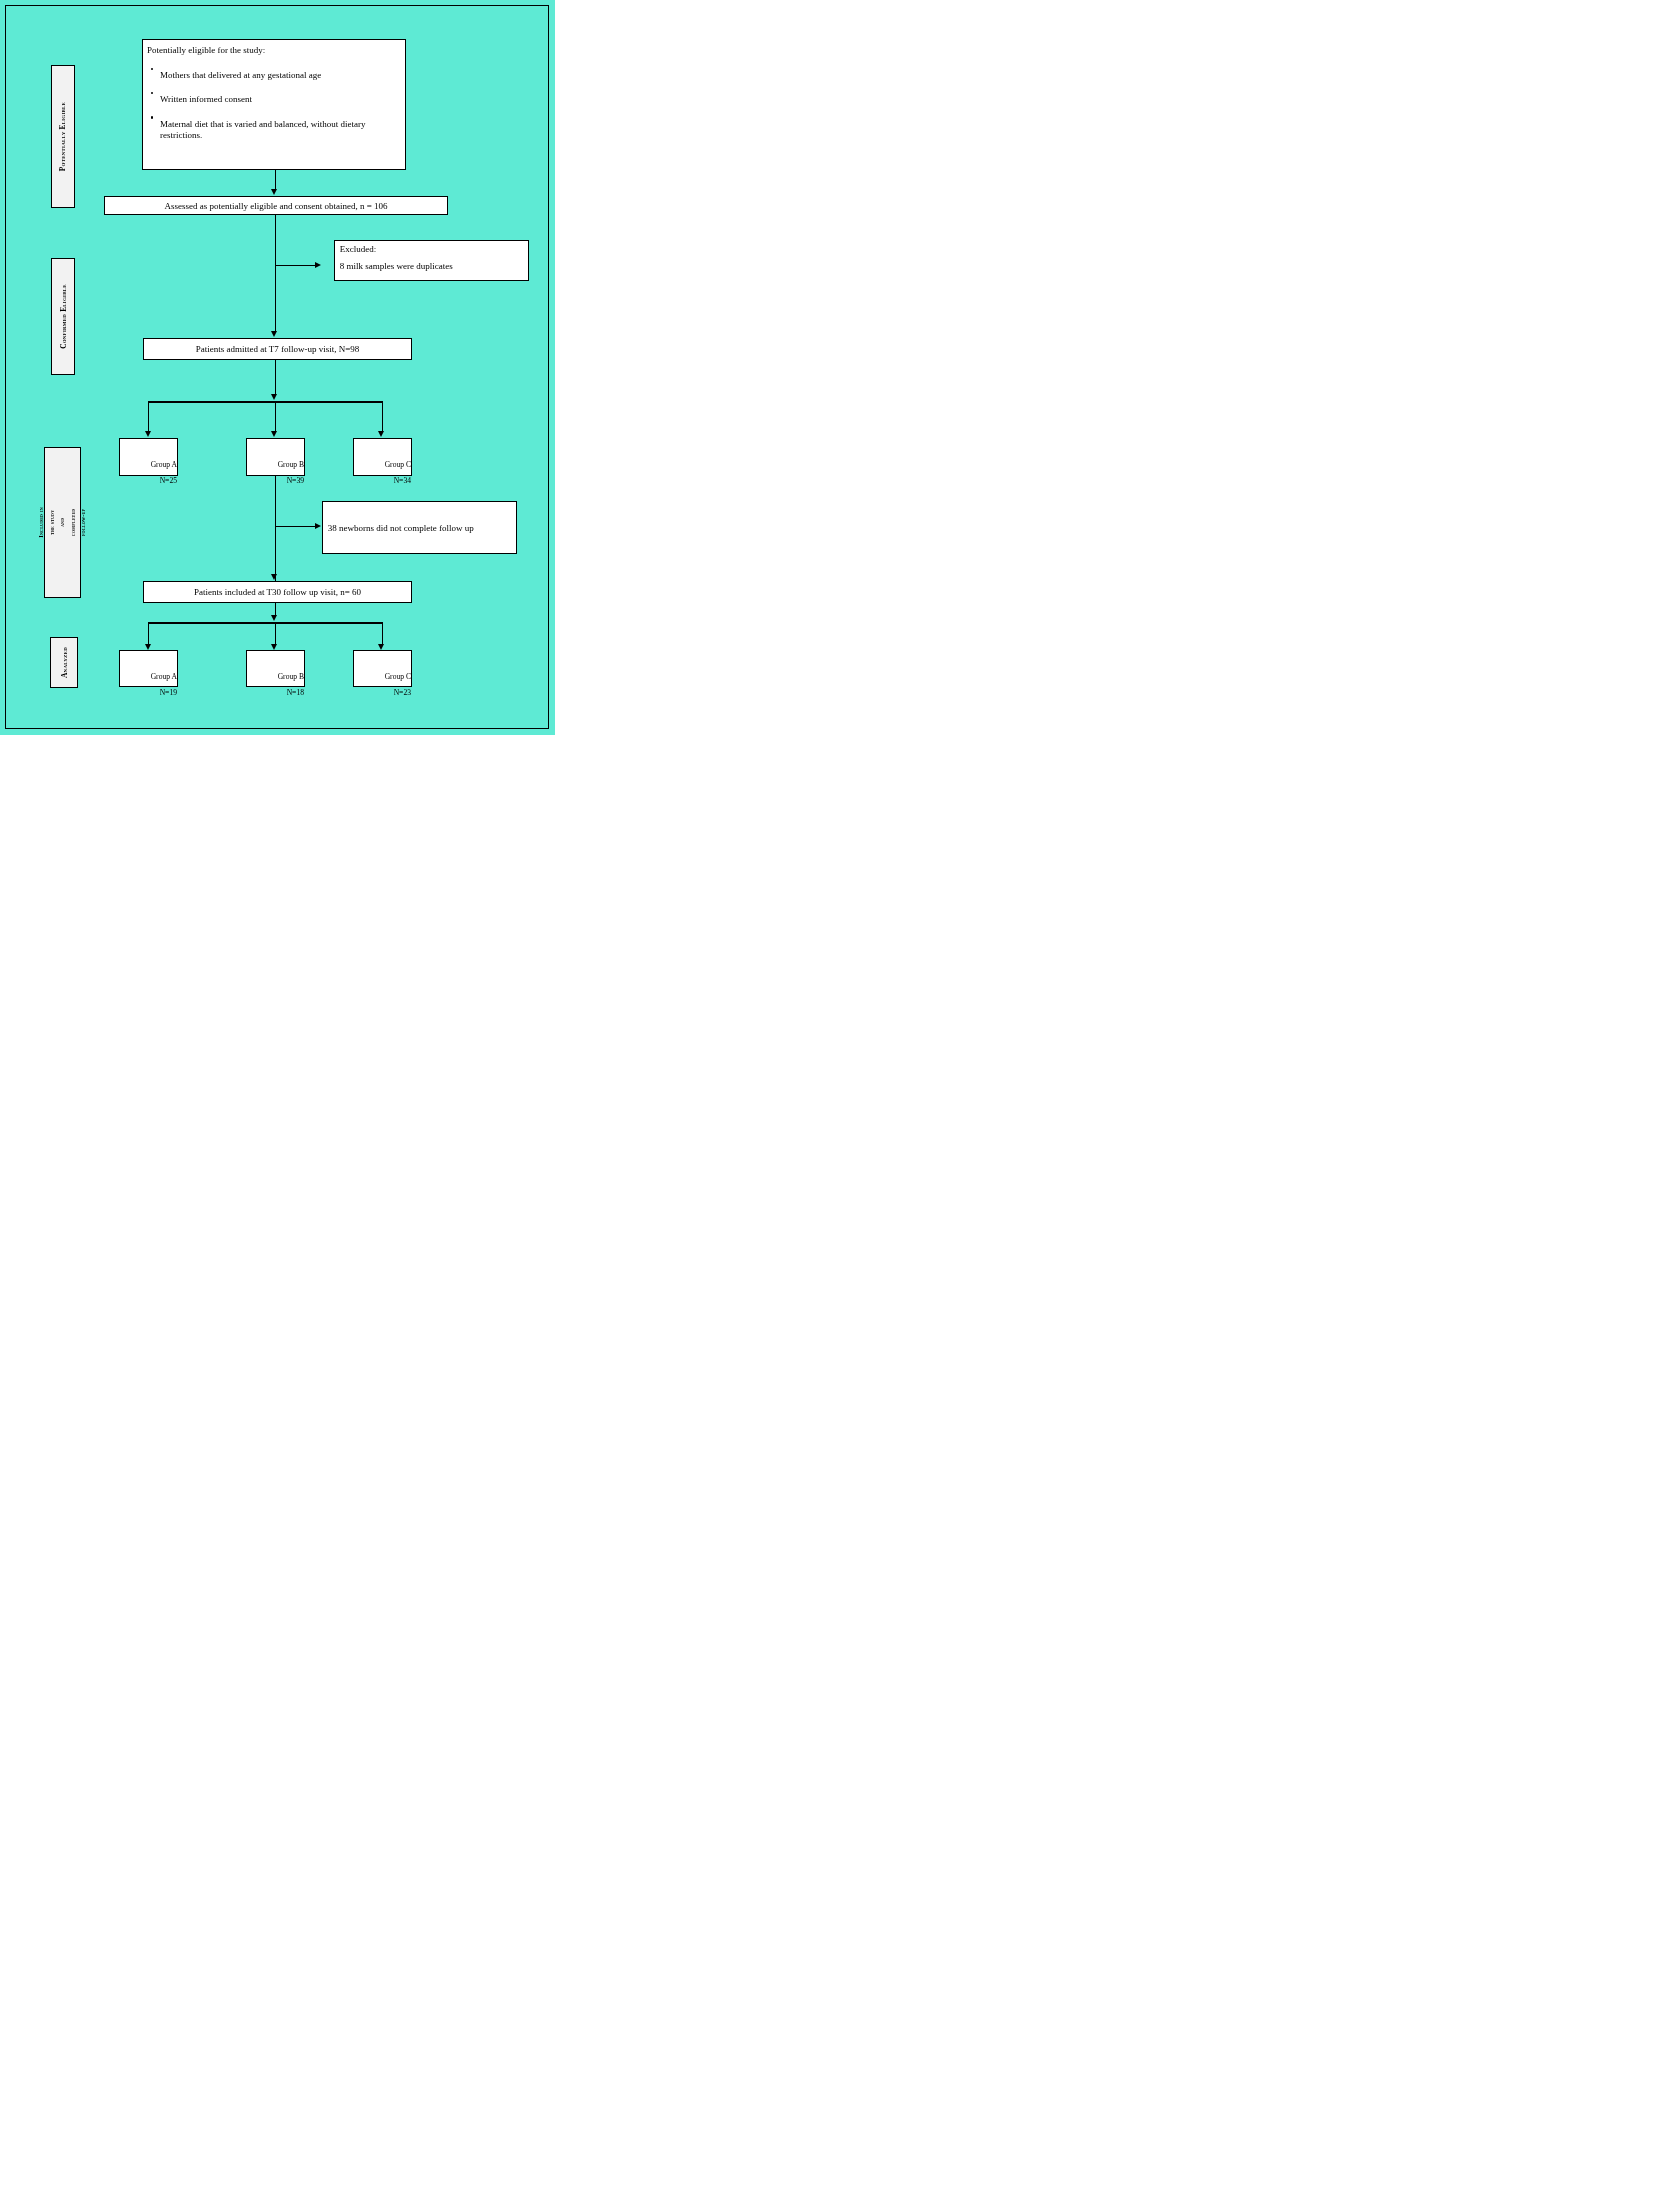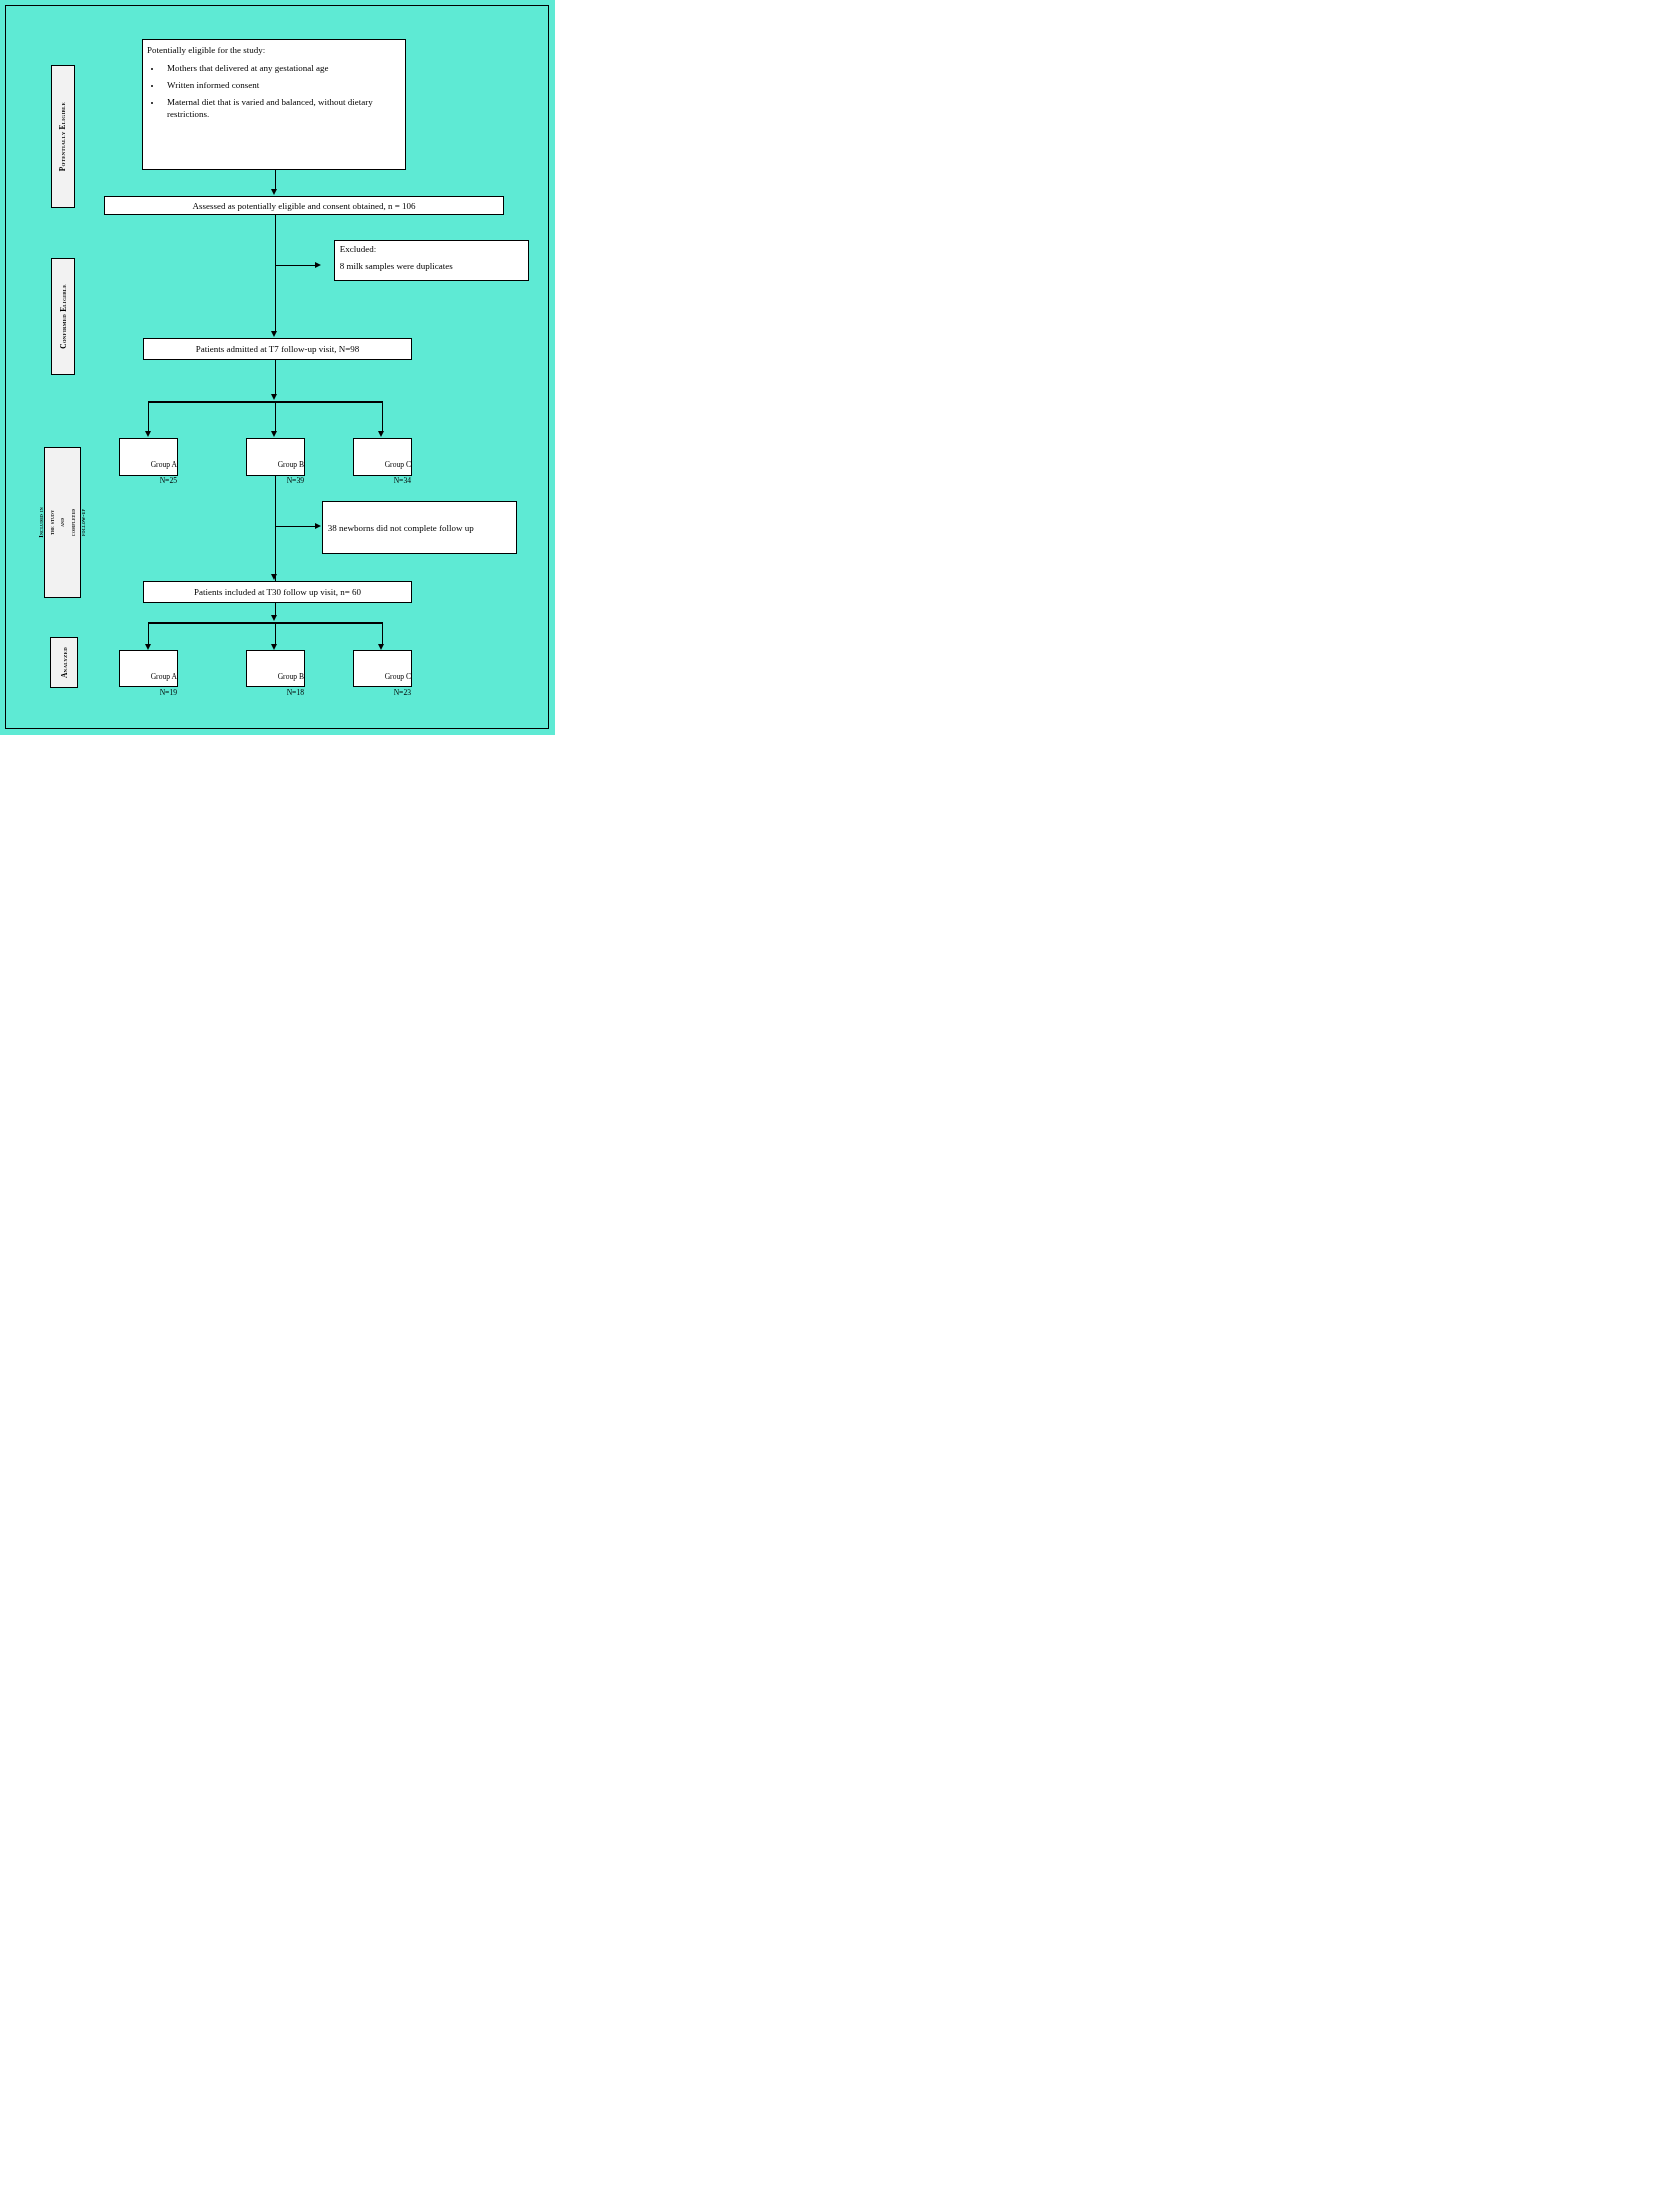--- a/index.html
+++ b/index.html
@@ -20,21 +20,21 @@
   .side-note{border:1.4px solid #000;background:#fff;font-size:9px;display:flex;flex-direction:column;
              justify-content:flex-start;padding:2.9px 4.8px;}
   .side-note.center-v{justify-content:center;}
   .group-box{border:1.4px solid #000;background:#fff;display:flex;flex-direction:column;align-items:flex-end;
              padding-top:21px;row-gap:6.7px;font-size:7.6px;}
 
   
   .top-box{border:1.4px solid #000;background:#fff;padding:3.8px 5.7px 3.8px 2.9px;font-size:9px;}
   .top-title{margin:1px 0 0 1px;}
   .bullet-list{margin-top:8px;}
-  .bullet-item{display:flex;margin-bottom:5.7px;}
+  .bullet-item{display:flex;margin-bottom:5.7px;flex-direction:column;}
   .bullet-dot{flex:0 0 2.4px;width:2.4px;height:2.4px;border-radius:50%;background:#000;margin:4.8px 0 0 4.8px;}
   .bullet-text{margin-left:14px;max-width:232px;line-height:1.28;}
 
   
   .vline{position:absolute;width:1.4px;background:#000;}
   .hline{position:absolute;height:1.4px;background:#000;}
   .hbar{position:absolute;height:1.9px;background:#000;}
   .ah-down{position:absolute;width:0;height:0;border-left:3.8px solid transparent;
            border-right:3.8px solid transparent;border-top:6.7px solid #000;}
   .ah-right{position:absolute;width:0;height:0;border-top:3.8px solid transparent;
@@ -76,21 +76,21 @@
       <div class="bullet-item">
         <span class="bullet-dot"></span>
         <span class="bullet-text">Maternal diet that is varied and balanced, without dietary restrictions.</span>
       </div>
     </div>
   </div>
 
   <div class="vline" style="left:275px;top:170px;height:19.6px;"></div>
   <div class="ah-down" style="left:271px;top:189px;"></div>
 
-  <div class="abs flow-wide" style="left:104px;top:196px;width:400px;height:19px;">
+  <div class="abs flow-wide" style="left:104px;top:196px;width:344px;height:19px;">
     <span>Assessed as potentially eligible and consent obtained, n = 106</span>
   </div>
 
   <div class="vline" style="left:275px;top:215px;height:116px;"></div>
   <div class="ah-down" style="left:271px;top:331px;"></div>
   <div class="hline" style="left:276px;top:265px;width:39px;"></div>
   <div class="ah-right" style="left:315px;top:262px;"></div>
 
   <div class="abs side-note" style="left:322px;top:240px;width:195px;height:41px;margin-left:12px;">
     <div>Excluded:</div>

